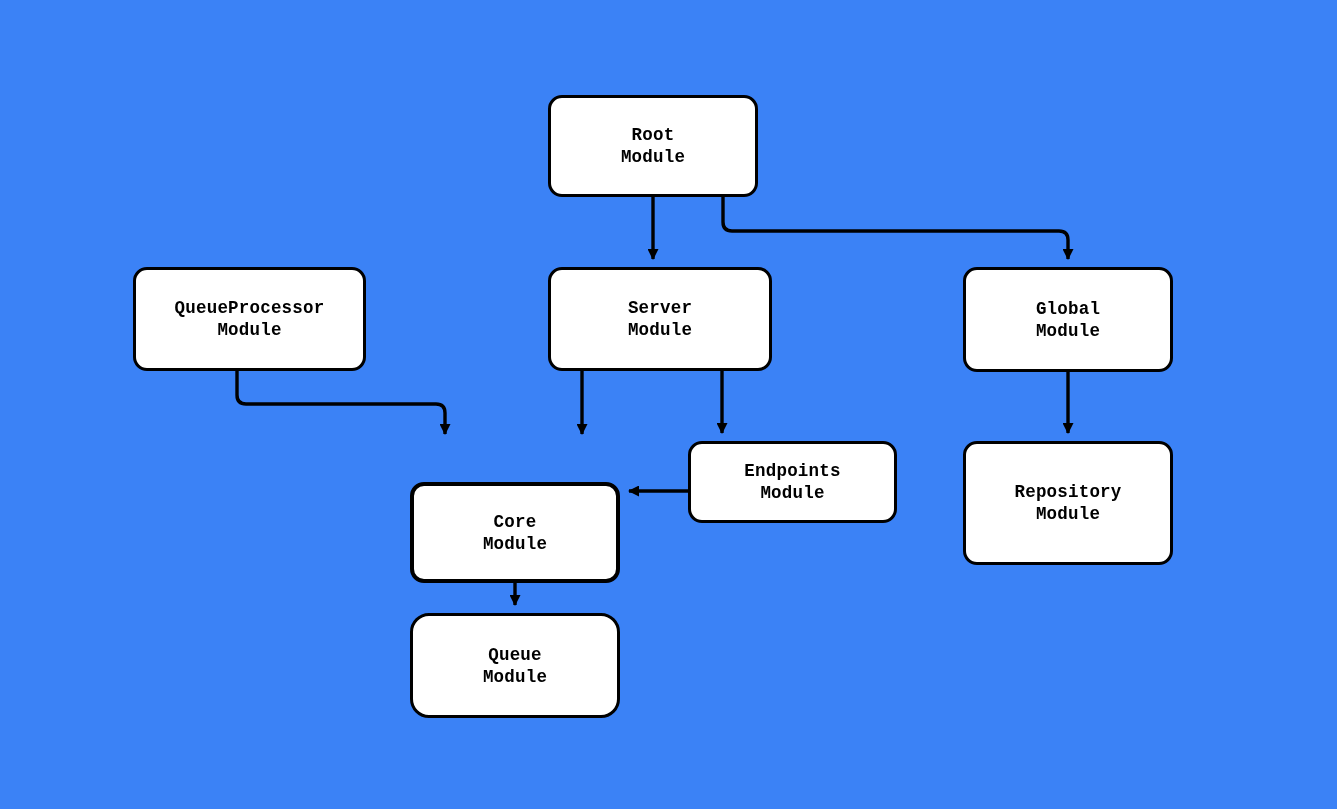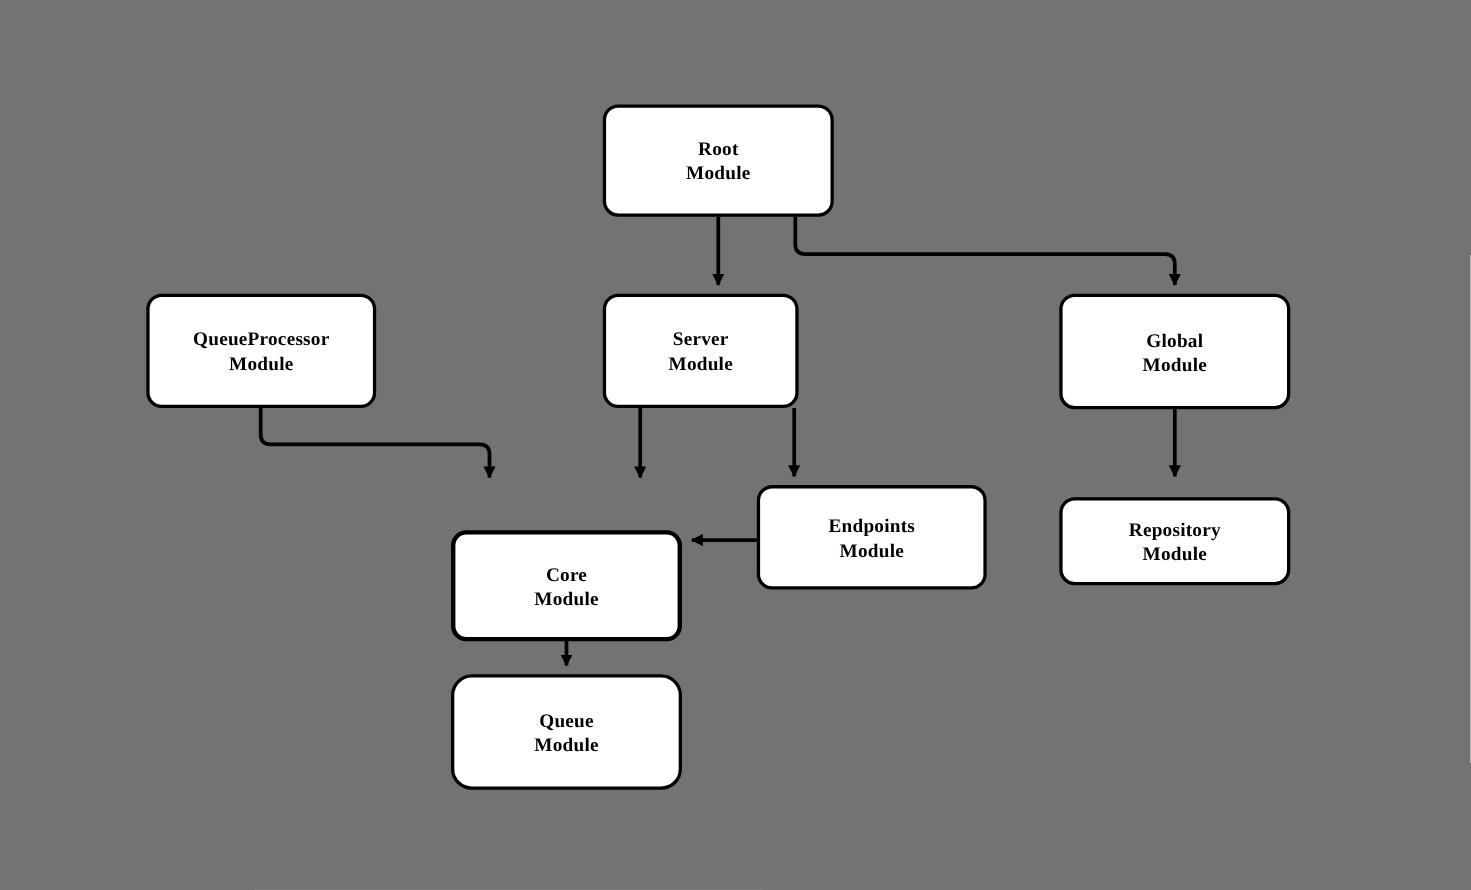--- a/index.html
+++ b/index.html
@@ -5,23 +5,23 @@
 <style>
   html, body {
     margin: 0;
     padding: 0;
     background: #ffffff;
   }
   #canvas {
     position: relative;
     width: 1337px;
     height: 809px;
-    background: #737373;
+    background: #3b82f6;
     overflow: hidden;
-    font-family: Liberation Serif, serif;
+    font-family: Liberation Mono, monospace;
   }
   #edge-layer {
     position: absolute;
     left: 0;
     top: 0;
     width: 1337px;
     height: 809px;
     pointer-events: none;
   }
   .node {
@@ -74,41 +74,41 @@
         <path d="M 1068 372 L 1068 433" stroke="#000000" marker-end="url(#arrow-head)"></path>
         <path d="M 515 543 L 515 605" stroke="#000000" marker-end="url(#arrow-head)"></path>
       </g>
   </svg>
 
   <div id="nodes">
       <div class="node" style="left: 548px; top: 95px; width: 210px; height: 102px; border-color: rgb(0, 0, 0); color: rgb(0, 0, 0);">
         <span class="ln">Root</span>
         <span class="ln">Module</span>
       </div>
-      <div class="node" style="left: 133px; top: 267px; width: 209px; height: 104px; border-color: rgb(0, 0, 0); color: rgb(0, 0, 0);">
+      <div class="node" style="left: 133px; top: 267px; width: 233px; height: 104px; border-color: rgb(0, 0, 0); color: rgb(0, 0, 0);">
         <span class="ln">QueueProcessor</span>
         <span class="ln">Module</span>
       </div>
-      <div class="node" style="left: 548px; top: 267px; width: 178px; height: 104px; border-color: rgb(0, 0, 0); color: rgb(0, 0, 0);">
+      <div class="node" style="left: 548px; top: 267px; width: 224px; height: 104px; border-color: rgb(0, 0, 0); color: rgb(0, 0, 0);">
         <span class="ln">Server</span>
         <span class="ln">Module</span>
       </div>
       <div class="node" style="left: 963px; top: 267px; width: 210px; height: 105px; border-color: rgb(0, 0, 0); color: rgb(0, 0, 0);">
         <span class="ln">Global</span>
         <span class="ln">Module</span>
       </div>
       <div class="node emphasis" style="left: 410px; top: 442px; width: 210px; height: 101px; border-color: rgb(0, 0, 0); color: rgb(0, 0, 0);">
         <span class="ln">Core</span>
         <span class="ln">Module</span>
       </div>
-      <div class="node" style="left: 688px; top: 441px; width: 209px; height: 95px; border-color: rgb(0, 0, 0); color: rgb(0, 0, 0); align-items: center;">
+      <div class="node" style="left: 688px; top: 441px; width: 209px; height: 82px; border-color: rgb(0, 0, 0); color: rgb(0, 0, 0); align-items: center;">
         <span class="ln">Endpoints</span>
         <span class="ln">Module</span>
       </div>
-      <div class="node" style="left: 963px; top: 441px; width: 210px; height: 80px; border-color: rgb(0, 0, 0); color: rgb(0, 0, 0); margin-top: 11px;">
+      <div class="node" style="left: 963px; top: 441px; width: 210px; height: 124px; border-color: rgb(0, 0, 0); color: rgb(0, 0, 0);">
         <span class="ln">Repository</span>
         <span class="ln">Module</span>
       </div>
       <div class="node" style="left: 410px; top: 613px; width: 210px; height: 105px; border-color: rgb(0, 0, 0); color: rgb(0, 0, 0); border-radius: 19px;">
         <span class="ln">Queue</span>
         <span class="ln">Module</span>
       </div>
     </div>
 
 </div>

